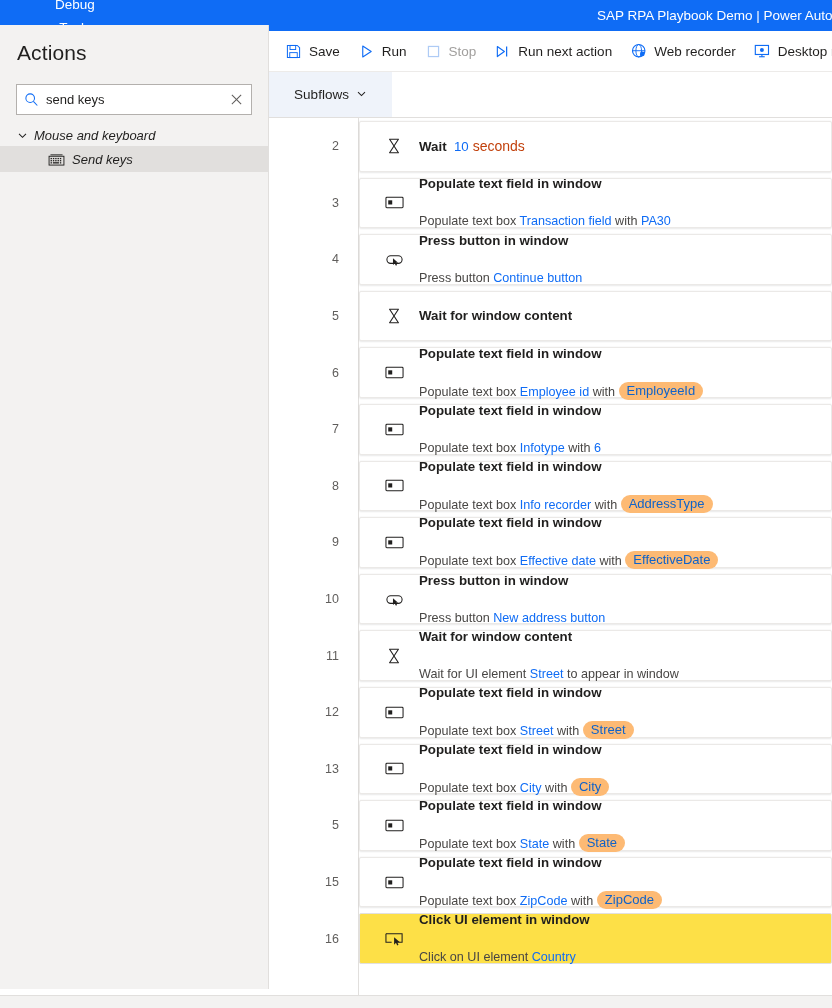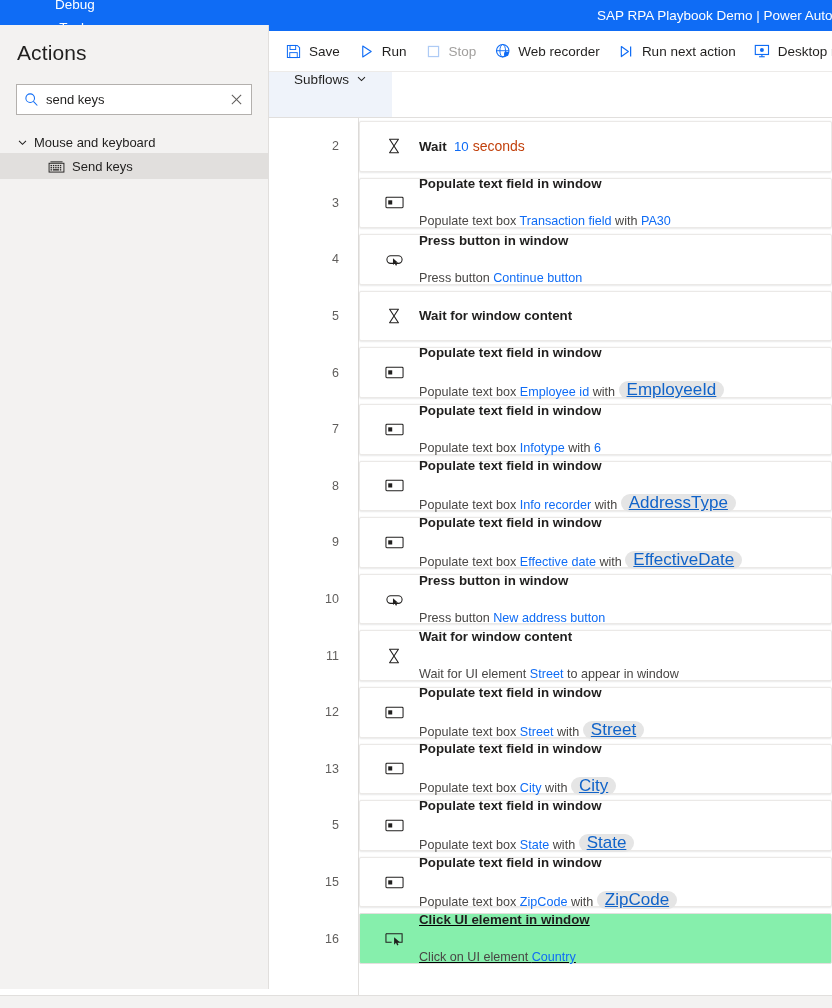--- a/index.html
+++ b/index.html
@@ -46,21 +46,21 @@
   .search-icon { width: 30px; display: flex; justify-content: center; align-items: center; }
   .search-input {
     flex: 1; border: none; outline: none; font-size: 13px;
     color: #201f1e; background: transparent;
     font-family: "Liberation Sans", sans-serif;
   }
   .search-clear {
     width: 30px; display: flex; justify-content: center; align-items: center;
     cursor: pointer;
   }
-  .tree { margin-top: 16px; }
+  .tree { margin-top: 9px; font-style: italic; }
   .tree-group {
     display: flex; align-items: center; height: 22px;
     padding-left: 14px; font-size: 13px; color: #201f1e;
   }
   .chev {
     width: 16px; display: inline-flex; justify-content: center;
     align-items: center; margin-right: 4px;
   }
   .tree-leaf {
     display: flex; align-items: center; height: 26px;
@@ -85,21 +85,21 @@
     white-space: nowrap; cursor: default;
   }
   .tb-btn.disabled { color: #a19f9d; }
   .tb-ico { display: flex; align-items: center; justify-content: center; width: 17px; }
 
   .tabstrip {
     height: 46px; display: flex; align-items: stretch;
     border-bottom: 1px solid #e1dfdd; background: #ffffff;
   }
   .tab {
-    display: flex; align-items: flex-start; justify-content: center;
+    display: flex; align-items: center; justify-content: center;
     font-size: 13.5px; color: #201f1e; position: relative; cursor: default;
     gap: 7px;
   }
   .tab-subflows { width: 123px; background: #eff3fa; }
   .tab-main { width: 142px; background: #ffffff; }
   .tab-main::after {
     content: ""; position: absolute; left: 0; right: 0; bottom: 0;
     height: 2.5px; background: #0f6cf5;
   }
 
@@ -119,37 +119,37 @@
     flex: 0 0 79px;
   }
   .row-spacer { flex: 0 0 11px; }
   .card {
     flex: 1; background: #ffffff; border: 1px solid #ebe9e7;
     border-radius: 2px; margin: 3px 0;
     display: flex; align-items: center; padding-left: 25px;
     box-shadow: 0 .6px 1.8px rgba(0,0,0,.09);
     cursor: default; min-width: 0;
   }
-  .card.selected { background: #86efac; border-color: #e2e0de; box-shadow: none; text-decoration: underline; }
+  .card.selected { background: #fde047; border-color: #e2e0de; box-shadow: none; }
   .card-ico {
     width: 28px; flex: 0 0 28px; display: flex;
     align-items: center; justify-content: flex-start;
   }
   .card-txt { min-width: 0; overflow: hidden; white-space: nowrap; padding-left: 6px; }
   .card-title {
     font-size: 13.3px; font-weight: bold; color: #201f1e; line-height: 18px;
   }
   .card-sub {
     font-size: 12.6px; color: #484644; line-height: 18px; margin-top: 19px;
   }
   .lnk { color: #0f6cf5; }
   .var-chip {
-    display: inline-block; background: #e5e5e5; color: #1063c9;
-    border-radius: 9px; padding: 1px 8px 2px 8px; font-size: 17px;
-    line-height: 15px; vertical-align: 1px; text-decoration: underline;
+    display: inline-block; background: #fdba74; color: #1063c9;
+    border-radius: 9px; padding: 1px 8px 2px 8px; font-size: 13px;
+    line-height: 15px; vertical-align: 1px;
   }
 
   
   .statusbar {
     position: absolute; left: 0; bottom: 0; width: 832px; height: 13px;
     background: #f3f2f1; border-top: 1px solid #e1dfdd;
   }
 </style>
 </head>
 <body>
@@ -250,38 +250,38 @@
         <span class="tb-ico">
           <svg width="15" height="15" viewBox="0 0 16 16">
             <rect x="2.6" y="2.6" width="10.8" height="10.8" fill="none" stroke="#aecbf5" stroke-width="1.3"></rect>
           </svg>
         </span>
         <span>Stop</span>
       </div>
 
       <div class="tb-btn">
         <span class="tb-ico">
+          <svg width="15" height="15" viewBox="0 0 16 16">
+            <polygon points="2.5,2.6 10,8 2.5,13.4" fill="none" stroke="#0f6cf5" stroke-width="1.2" stroke-linejoin="round"></polygon>
+            <line x1="12.4" y1="2.6" x2="12.4" y2="13.4" stroke="#0f6cf5" stroke-width="1.3"></line>
+          </svg>
+        </span>
+        <span>Run next action</span>
+      </div>
+
+      <div class="tb-btn">
+        <span class="tb-ico">
           <svg width="16" height="16" viewBox="0 0 17 17">
             <circle cx="8.2" cy="8.2" r="6.6" fill="none" stroke="#0f6cf5" stroke-width="1.2"></circle>
             <ellipse cx="8.2" cy="8.2" rx="3" ry="6.6" fill="none" stroke="#0f6cf5" stroke-width="1"></ellipse>
             <line x1="1.6" y1="8.2" x2="14.8" y2="8.2" stroke="#0f6cf5" stroke-width="1"></line>
             <circle cx="12" cy="11.6" r="2.5" fill="#0f6cf5"></circle>
           </svg>
         </span>
         <span>Web recorder</span>
-      </div>
-
-      <div class="tb-btn">
-        <span class="tb-ico">
-          <svg width="15" height="15" viewBox="0 0 16 16">
-            <polygon points="2.5,2.6 10,8 2.5,13.4" fill="none" stroke="#0f6cf5" stroke-width="1.2" stroke-linejoin="round"></polygon>
-            <line x1="12.4" y1="2.6" x2="12.4" y2="13.4" stroke="#0f6cf5" stroke-width="1.3"></line>
-          </svg>
-        </span>
-        <span>Run next action</span>
       </div>
 
       <div class="tb-btn">
         <span class="tb-ico">
           <svg width="16" height="16" viewBox="0 0 17 17">
             <rect x="1.4" y="2.6" width="14" height="9.6" fill="none" stroke="#0f6cf5" stroke-width="1.2"></rect>
             <line x1="5.4" y1="14.6" x2="11.4" y2="14.6" stroke="#0f6cf5" stroke-width="1.2"></line>
             <line x1="8.4" y1="12.2" x2="8.4" y2="14.6" stroke="#0f6cf5" stroke-width="1.2"></line>
             <circle cx="8.4" cy="7.4" r="2.1" fill="#0f6cf5"></circle>
           </svg>

